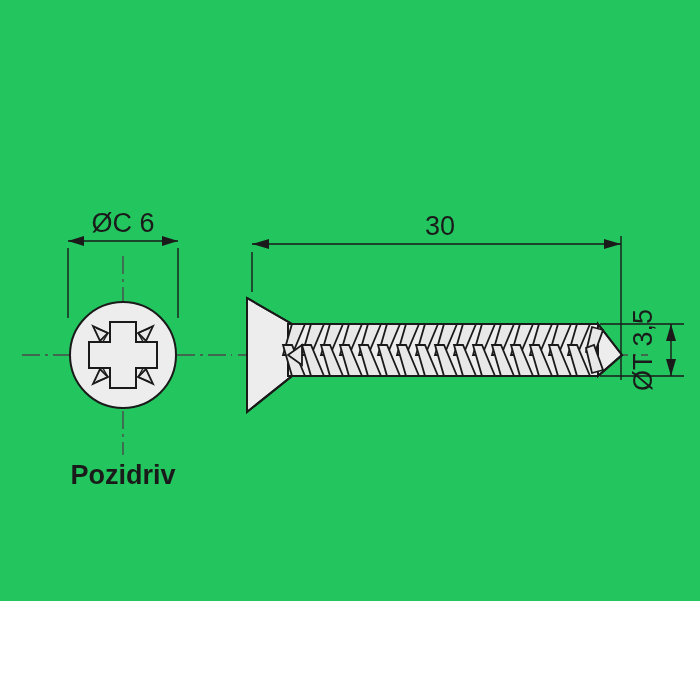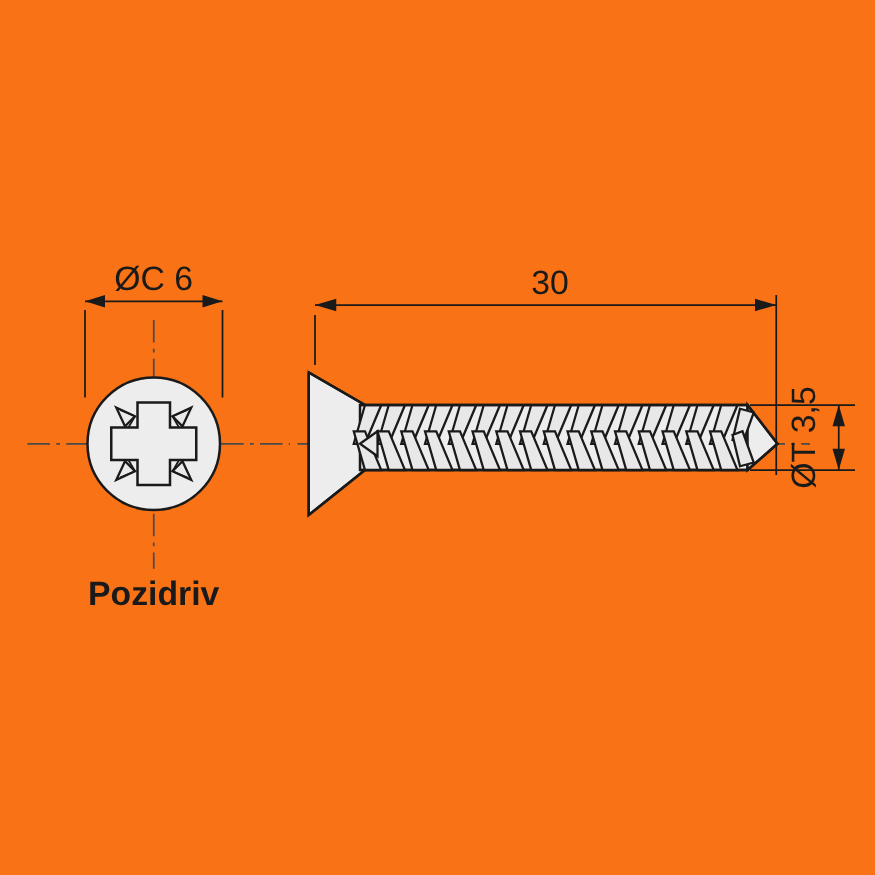--- a/index.html
+++ b/index.html
@@ -10,22 +10,22 @@
   }
   body {
     width: 700px;
     height: 700px;
     overflow: hidden;
     font-family: "Liberation Sans", sans-serif;
   }
   #drawing-root {
     position: relative;
     width: 700px;
-    height: 700px;
-    background: #f97316;
+    height: 601px;
+    background: #22c55e;
   }
   svg#tech-drawing {
     display: block;
     width: 700px;
     height: 700px;
   }
   .dim-text {
     font-family: "Liberation Sans", sans-serif;
     font-size: 27px;
     fill: #1a1a1a;

